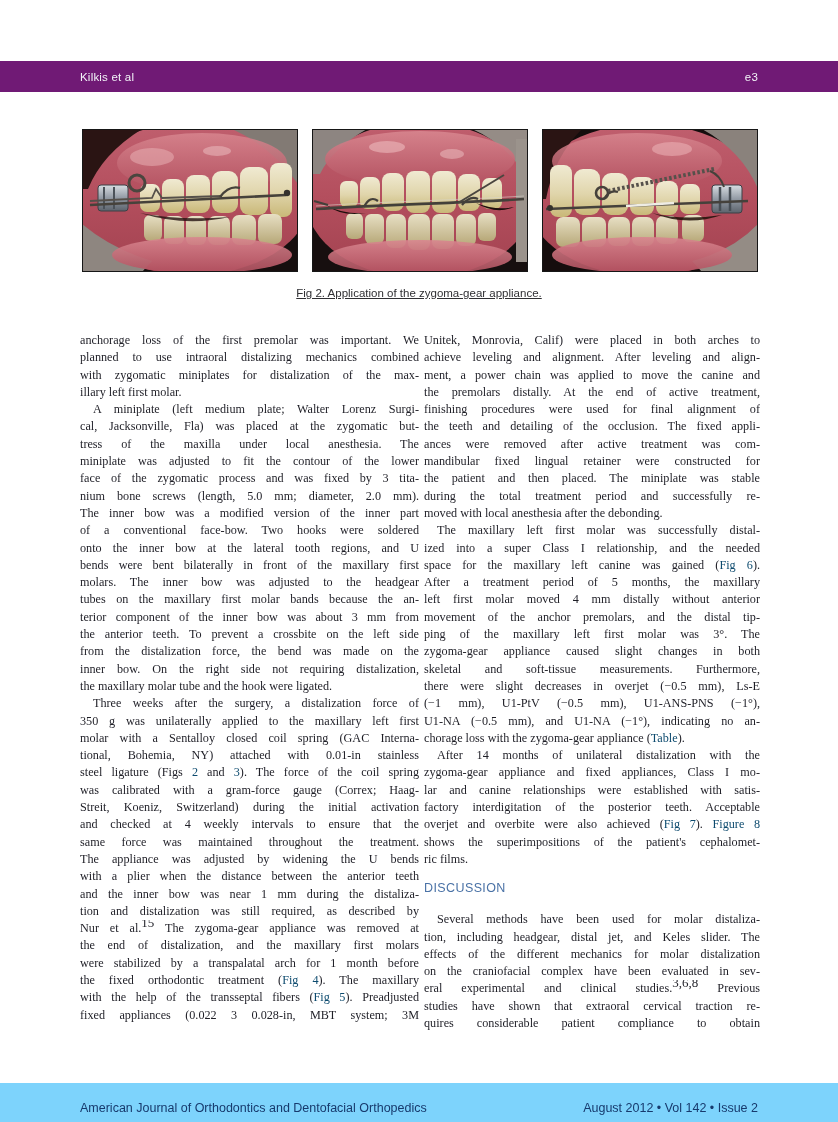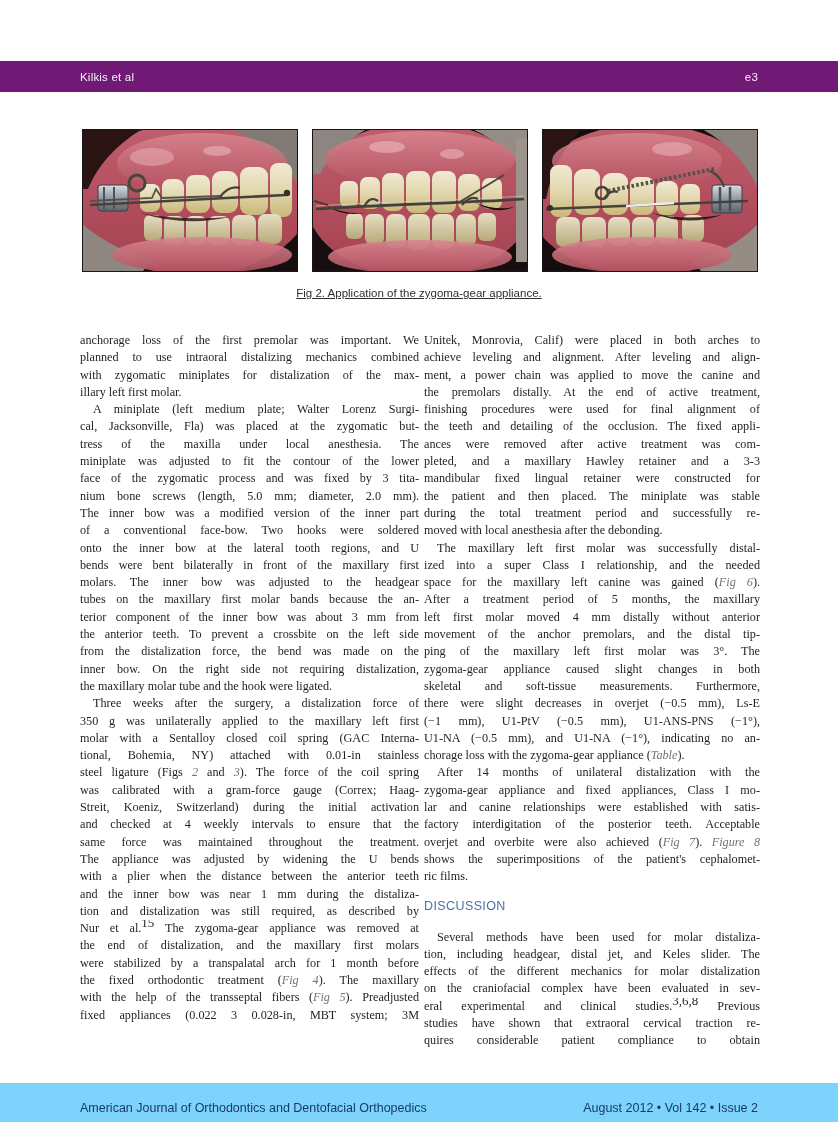--- a/index.html
+++ b/index.html
@@ -22,21 +22,21 @@
     position:absolute;top:287px;left:0;width:838px;text-align:center;
     font-family:"Liberation Sans", sans-serif;font-size:11.5px;color:#2f2f33;text-decoration:underline;
   }
   
   .columns{position:absolute;top:332px;left:80px;width:684px;display:flex;gap:5px;}
   .col{width:339px;font-size:12.2px;line-height:17.3px;color:#1e1e26;}
   .col.right{width:336px;}
   .line{text-align:justify;text-align-last:justify;height:17.3px;overflow:hidden;}
   .line.last{text-align-last:left;}
   .line.first{text-indent:13px;}
-  .ref{color:#737373;font-style:italic;}
+  .ref{color:#0c4a6e;}
   sup{font-size:13px;line-height:0;vertical-align:super;}
   .h2{
     font-family:"Liberation Sans", sans-serif;font-size:12.5px;color:#4a72a6;
     letter-spacing:.4px;margin-top:12px;margin-bottom:14px;height:17px;
     text-align:left;
   }
   
   .footer{
     position:absolute;top:1083px;left:0;width:838px;height:50px;
     background:#7dd3fc;display:flex;align-items:center;justify-content:space-between;
@@ -256,21 +256,20 @@
         <div class="line">fixed appliances (0.022 3 0.028-in, MBT system; 3M</div>
       </div>
     <div class="col right" id="col-right">
         <div class="line">Unitek, Monrovia, Calif) were placed in both arches to</div>
         <div class="line">achieve leveling and alignment. After leveling and align-</div>
         <div class="line">ment, a power chain was applied to move the canine and</div>
         <div class="line">the premolars distally. At the end of active treatment,</div>
         <div class="line">finishing procedures were used for final alignment of</div>
         <div class="line">the teeth and detailing of the occlusion. The fixed appli-</div>
         <div class="line">ances were removed after active treatment was com-</div>
-        <div class="line">pleted, and a maxillary Hawley retainer and a 3-3</div>
         <div class="line">mandibular fixed lingual retainer were constructed for</div>
         <div class="line">the patient and then placed. The miniplate was stable</div>
         <div class="line">during the total treatment period and successfully re-</div>
         <div class="line last">moved with local anesthesia after the debonding.</div>
         <div class="line first">The maxillary left first molar was successfully distal-</div>
         <div class="line">ized into a super Class I relationship, and the needed</div>
         <div class="line">space for the maxillary left canine was gained (<span class="ref">Fig 6</span>).</div>
         <div class="line">After a treatment period of 5 months, the maxillary</div>
         <div class="line">left first molar moved 4 mm distally without anterior</div>
         <div class="line">movement of the anchor premolars, and the distal tip-</div>

